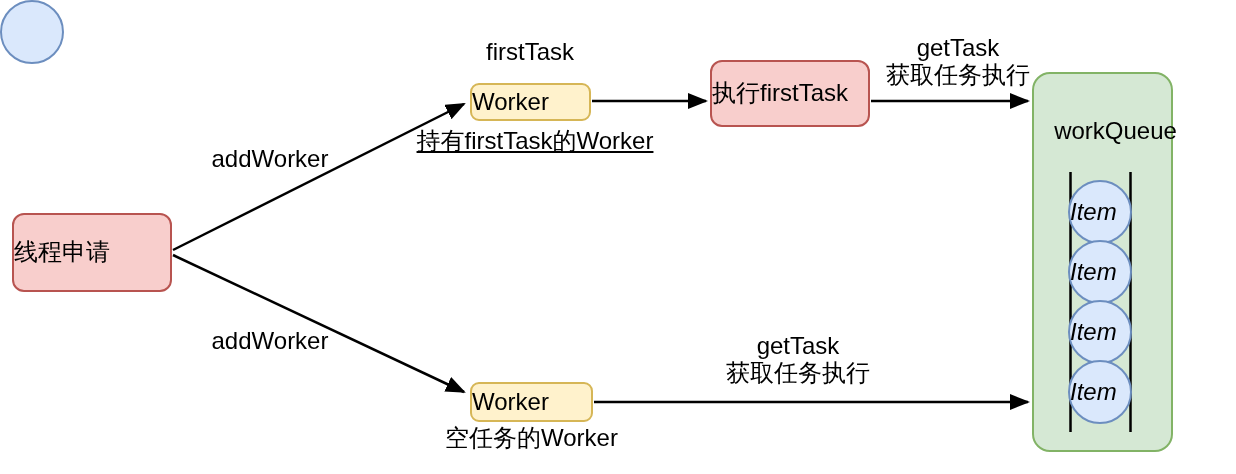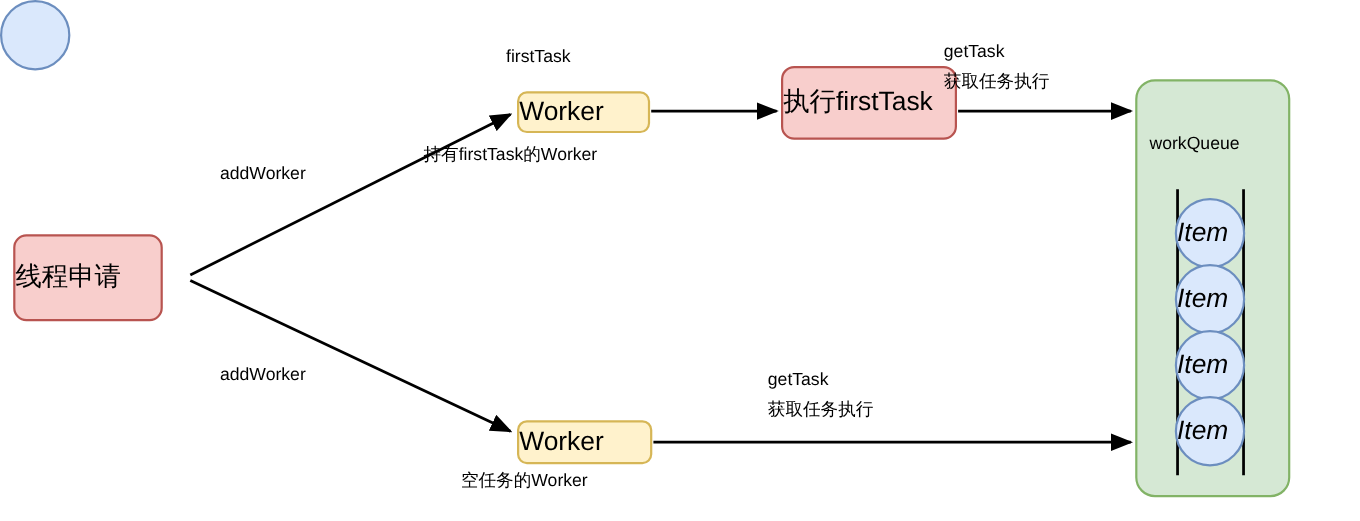--- a/index.html
+++ b/index.html
@@ -40,34 +40,35 @@
   .green  { background: var(--green-fill);  border-color: var(--green-stroke);  border-radius: 18px; }
   .circle {
     background: var(--blue-fill);
     border: 2px solid var(--blue-stroke);
     border-radius: 50%;
     z-index: 2;
   }
   .queue-item { z-index: 6; }
   .label {
     position: absolute;
-    font-size: 16px;
+    font-size: 24px;
     line-height: 27px;
+    text-align: center;
     white-space: nowrap;
     z-index: 7;
   }
   .conn { stroke: var(--line, #000); stroke-width: 2.5; fill: none; }
   .arrowhead-fill { fill: var(--line, #000); }
 
   
-  #node-thread-request   { left: 12px;   top: 213px; width: 136px; height: 79px; }
+  #node-thread-request   { left: 12px;   top: 213px; width: 160px; height: 79px; }
   #node-firsttask-circle { left: 500px;  top: 22px;  width: 60px;  height: 60px; }
   #label-firsttask       { left: 460px;  top: 38px;  width: 140px; }
   #node-worker-top       { left: 470px;  top: 83px;  width: 121px; height: 38px; }
-  #caption-worker-top    { left: 385px;  top: 127px; width: 300px; }
+  #caption-worker-top    { left: 385px;  top: 127px; width: 300px; text-decoration: underline; }
   #node-execute          { left: 710px;  top: 60px;  width: 160px; height: 67px; }
   #node-worker-bottom    { left: 470px;  top: 382px; width: 123px; height: 40px; }
   #caption-worker-bottom { left: 419px;  top: 424px; width: 225px; }
   #node-workqueue        { left: 1032px; top: 72px;  width: 141px; height: 380px; z-index: 2; }
   #label-workqueue       { left: 1032px; top: 117px; width: 141px; margin-left: 13px; }
   #label-addworker-top    { left: 200px; top: 145px; width: 140px; }
   #label-addworker-bottom { left: 200px; top: 327px; width: 140px; }
   #label-gettask-top      { left: 858px; top: 34px;  width: 200px; }
   #label-gettask-bottom   { left: 698px; top: 332px; width: 200px; }
   .queue-item { position: absolute; left: 1068px; width: 64px; height: 64px; font-style: italic; }

